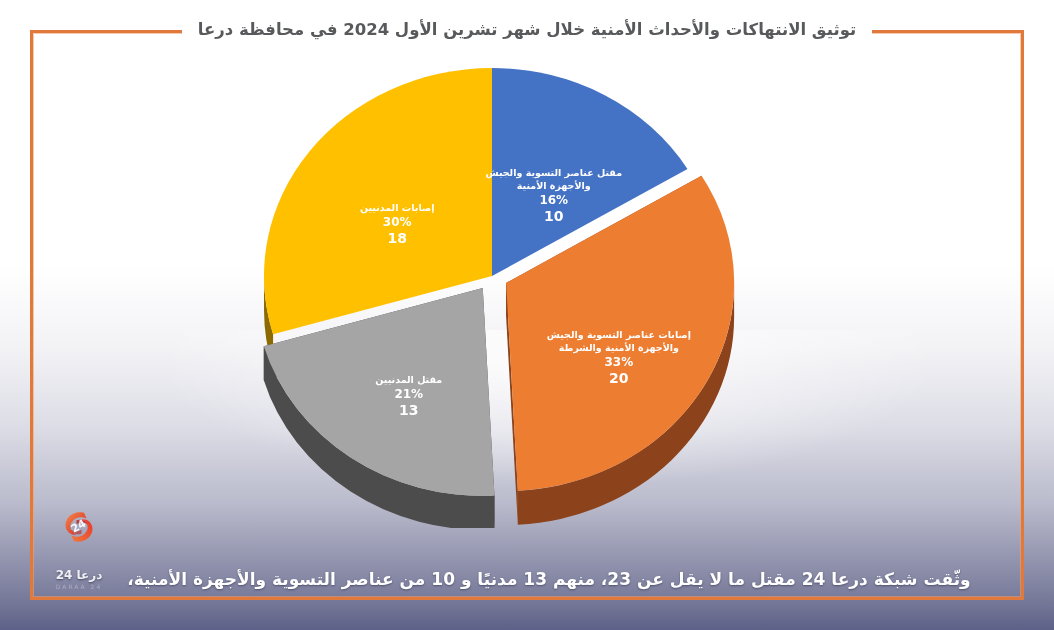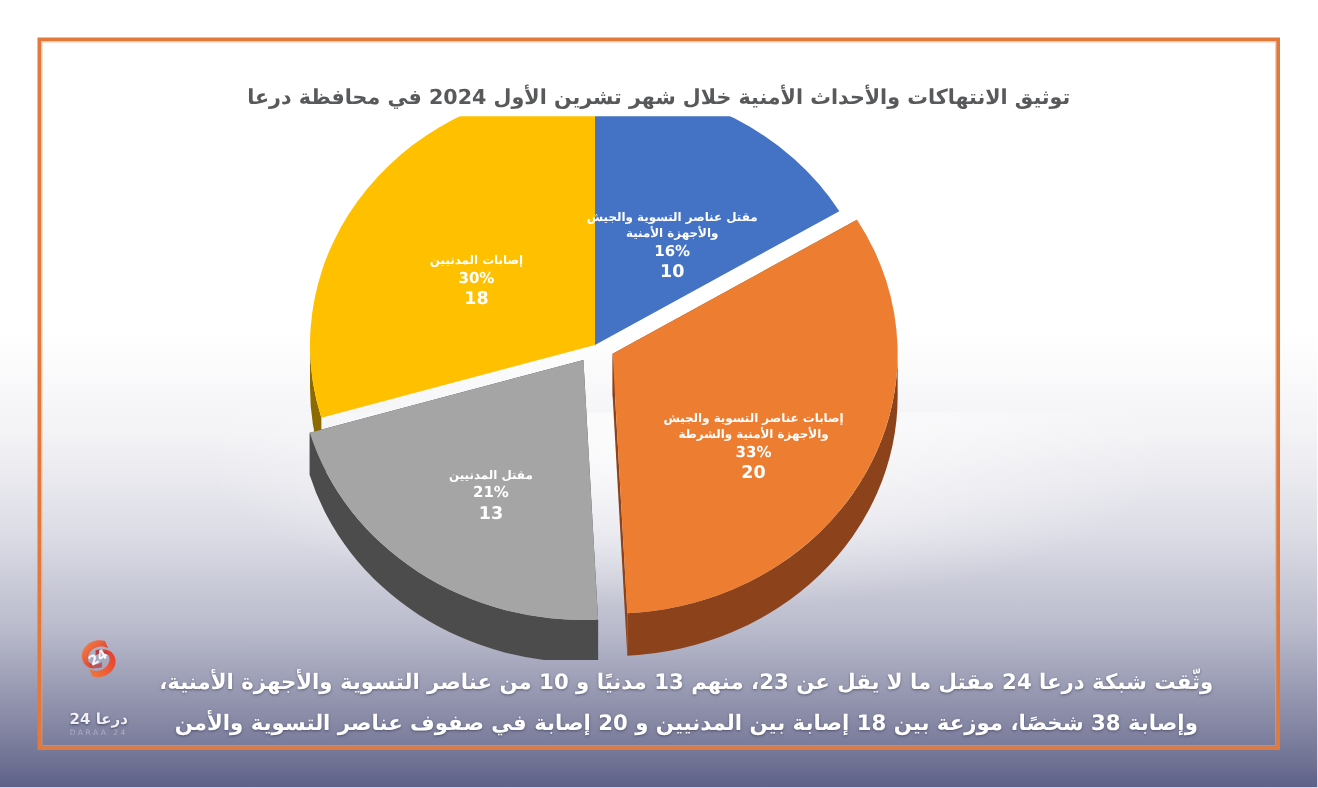--- a/index.html
+++ b/index.html
@@ -39,38 +39,37 @@
   #frame-inner{
     position:absolute;left:0;top:0;right:0;bottom:0;
     border:1px solid rgba(240,160,110,0.55);
     box-sizing:border-box;
   }
   
   #title-wrap{
     position:absolute;top:0;left:0;width:1054px;height:62px;
     display:flex;align-items:center;justify-content:center;
     z-index:5;
-    margin-top:48px;
   }
   #title{
     background:#ffffff;
     padding:2px 16px 4px 16px;
     color:#58595B;
     font-size:16.5px;
     font-weight:700;
     letter-spacing:0;
     line-height:1.3;
     white-space:nowrap;
     direction:rtl;
     text-align:center;
     font-family:"DejaVu Sans","Liberation Sans",sans-serif;
   }
   
   #chart-area{
-    position:absolute;left:184px;top:58px;width:640px;height:470px;
+    position:absolute;left:200px;top:58px;width:640px;height:470px;
     z-index:3;
   }
   #pie-svg{display:block;width:640px;height:470px;}
   .slice-label{
     fill:#ffffff;
     font-family:"DejaVu Sans","Liberation Sans",sans-serif;
     text-anchor:middle;
     direction:rtl;
   }
   .slice-label .l-name{font-size:9.5px;font-weight:700;}
@@ -149,21 +148,20 @@
           <text class="slice-label" x="353.76552772141457" y="118.43936842615024"><tspan x="353.76552772141457" dy="0" class="l-name">مقتل عناصر التسوية والجيش</tspan><tspan x="353.76552772141457" dy="13" class="l-name">والأجهزة الأمنية</tspan><tspan x="353.76552772141457" dy="15" class="l-pct">16%</tspan><tspan x="353.76552772141457" dy="17" class="l-val">10</tspan></text>
           <text class="slice-label" x="418.82328974341465" y="279.6609486851844"><tspan x="418.82328974341465" dy="0" class="l-name">إصابات عناصر التسوية والجيش</tspan><tspan x="418.82328974341465" dy="13" class="l-name">والأجهزة الأمنية والشرطة</tspan><tspan x="418.82328974341465" dy="15" class="l-pct">33%</tspan><tspan x="418.82328974341465" dy="17" class="l-val">20</tspan></text>
           <text class="slice-label" x="208.74877660996833" y="324.9317178822057"><tspan x="208.74877660996833" dy="0" class="l-name">مقتل المدنيين</tspan><tspan x="208.74877660996833" dy="15" class="l-pct">21%</tspan><tspan x="208.74877660996833" dy="17" class="l-val">13</tspan></text>
           <text class="slice-label" x="197.17105914365885" y="153.08082341588852"><tspan x="197.17105914365885" dy="0" class="l-name">إصابات المدنيين</tspan><tspan x="197.17105914365885" dy="15" class="l-pct">30%</tspan><tspan x="197.17105914365885" dy="17" class="l-val">18</tspan></text>
         </g>
     </svg>
   </div>
 
   <div id="caption">
     <div>وثّقت شبكة درعا 24 مقتل ما لا يقل عن 23، منهم 13 مدنيًا و 10 من عناصر التسوية والأجهزة الأمنية،</div>
-    <div>وإصابة 38 شخصًا، موزعة بين 18 إصابة بين المدنيين و 20 إصابة في صفوف عناصر التسوية والأمن</div>
   </div>
 
   <div id="logo">
     <svg id="logo-mark" viewBox="0 0 100 100">
       <defs>
         <linearGradient id="lg1" x1="0" y1="0" x2="1" y2="1">
           <stop offset="0%" stop-color="#F48A4E"></stop>
           <stop offset="100%" stop-color="#D7221F"></stop>
         </linearGradient>
         <linearGradient id="lg2" x1="1" y1="0" x2="0" y2="1">

